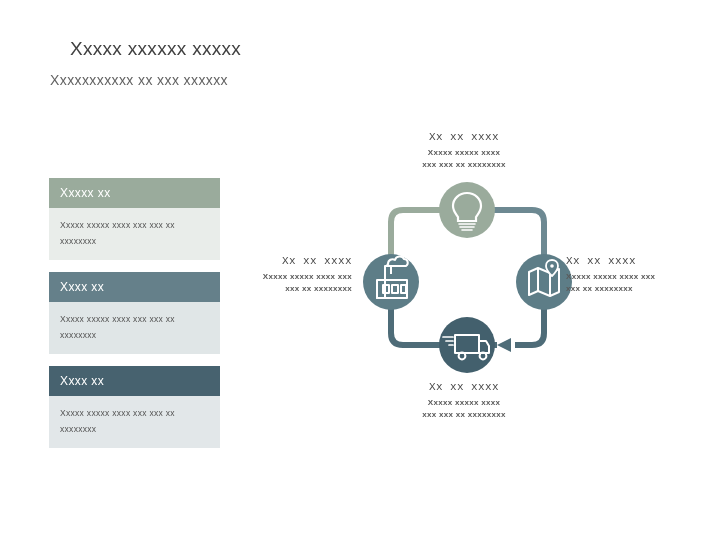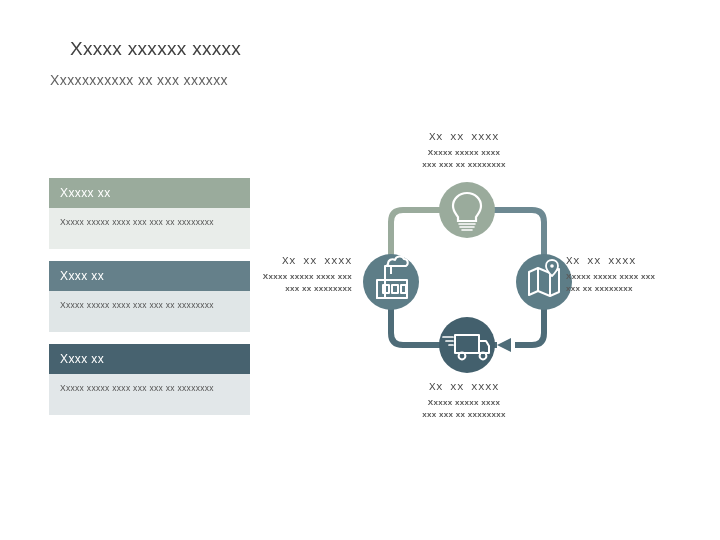--- a/index.html
+++ b/index.html
@@ -35,38 +35,38 @@
     letter-spacing: 0.4px;
     color: #636363;
     white-space: nowrap;
   }
 
   
   .panel-stack {
     position: absolute;
     left: 49px;
     top: 178px;
-    width: 201px;
+    width: 171px;
   }
   .panel {
     margin-bottom: 12px;
   }
   .panel-header {
     height: 30px;
     line-height: 30px;
     padding-left: 11px;
     font-size: 12px;
     color: #ffffff;
     letter-spacing: 0.4px;
     box-sizing: border-box;
   }
   .panel-body {
     padding: 9px 10px 11px 11px;
     font-size: 8.5px;
-    line-height: 10px;
+    line-height: 16px;
     color: #555555;
     letter-spacing: 0.3px;
     box-sizing: border-box;
     min-height: 41px;
   }
   .panel-1 .panel-header { background: #9aab9c; }
   .panel-1 .panel-body   { background: #e9edea; }
   .panel-2 .panel-header { background: #65808a; }
   .panel-2 .panel-body   { background: #e0e6e7; }
   .panel-3 .panel-header { background: #47626f; }

